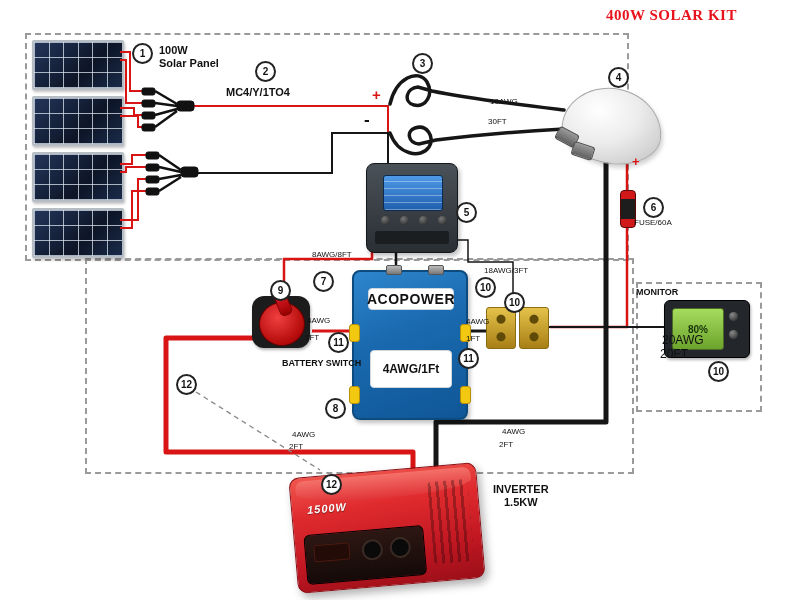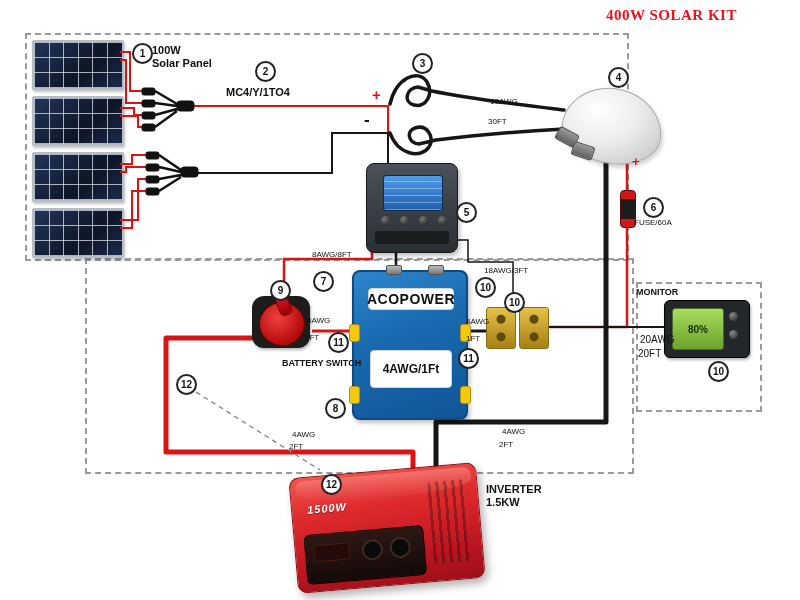--- a/index.html
+++ b/index.html
@@ -7,21 +7,21 @@
          font-family:"Liberation Sans",sans-serif;color:#111;}
   
   .box{position:absolute;border:2px dashed #9a9a9a;z-index:0;}
   svg.wires{position:absolute;left:0;top:0;z-index:1;pointer-events:none;}
   .comp{position:absolute;z-index:2;}
   .lbl{position:absolute;z-index:4;line-height:1.15;}
   .marker{position:absolute;width:17px;height:17px;border:2px solid #222;border-radius:50%;
           background:#fff;display:flex;align-items:center;justify-content:center;
           font-size:10px;font-weight:bold;z-index:5;}
   .b{font-weight:bold;} .t11{font-size:11px;} .t9{font-size:9px;}
-  .t8{font-size:8px;} .t7{font-size:10px;} .red{color:#d81414;} .pre{white-space:pre-line;}
+  .t8{font-size:8px;} .t7{font-size:12px;margin-left:22px;} .red{color:#d81414;} .pre{white-space:pre-line;padding-left:7px;}
 
   .title{position:absolute;left:190px;top:0px;width:380px;text-align:center;
          font-size:30px;font-weight:800;font-style:italic;letter-spacing:1px;z-index:4;}
   .kit{position:absolute;left:606px;top:7px;font-family:"Liberation Serif",serif;
        font-weight:bold;font-size:15px;color:#e8131d;letter-spacing:.5px;z-index:4;}
 
   
   .panel{position:absolute;left:32px;width:88px;height:46px;border:2px solid #b7bdc4;border-radius:2px;
     background-color:#101b30;
     background-image:
@@ -232,21 +232,21 @@
   <div class="lbl t8" style="left:466px;top:317px;">4AWG</div>
   <div class="lbl t8" style="left:466px;top:334px;">1FT</div>
   <div class="lbl b t9" style="left:238px;top:358px;padding-left:44px;">BATTERY SWITCH</div>
   <div class="lbl b t9" style="left:636px;top:287px;width:122px;text-align:left;">MONITOR</div>
   <div class="lbl t7" style="left:640px;top:334px;">20AWG</div>
   <div class="lbl t7" style="left:638px;top:348px;">20FT</div>
   <div class="lbl t8" style="left:292px;top:430px;">4AWG</div>
   <div class="lbl t8" style="left:289px;top:442px;">2FT</div>
   <div class="lbl t8" style="left:502px;top:427px;">4AWG</div>
   <div class="lbl t8" style="left:499px;top:440px;">2FT</div>
-  <div class="lbl b t11 pre" style="left:486px;top:483px;">INVERTER
+  <div class="lbl b t11 pre" style="left:486px;top:483px;text-align:center;">INVERTER
 1.5KW</div>
 
   <div class="marker" style="left:132px;top:43px;">1</div>
   <div class="marker" style="left:255px;top:61px;">2</div>
   <div class="marker" style="left:412px;top:53px;">3</div>
   <div class="marker" style="left:608px;top:67px;">4</div>
   <div class="marker" style="left:456px;top:202px;">5</div>
   <div class="marker" style="left:643px;top:197px;">6</div>
   <div class="marker" style="left:313px;top:271px;">7</div>
   <div class="marker" style="left:325px;top:398px;">8</div>

